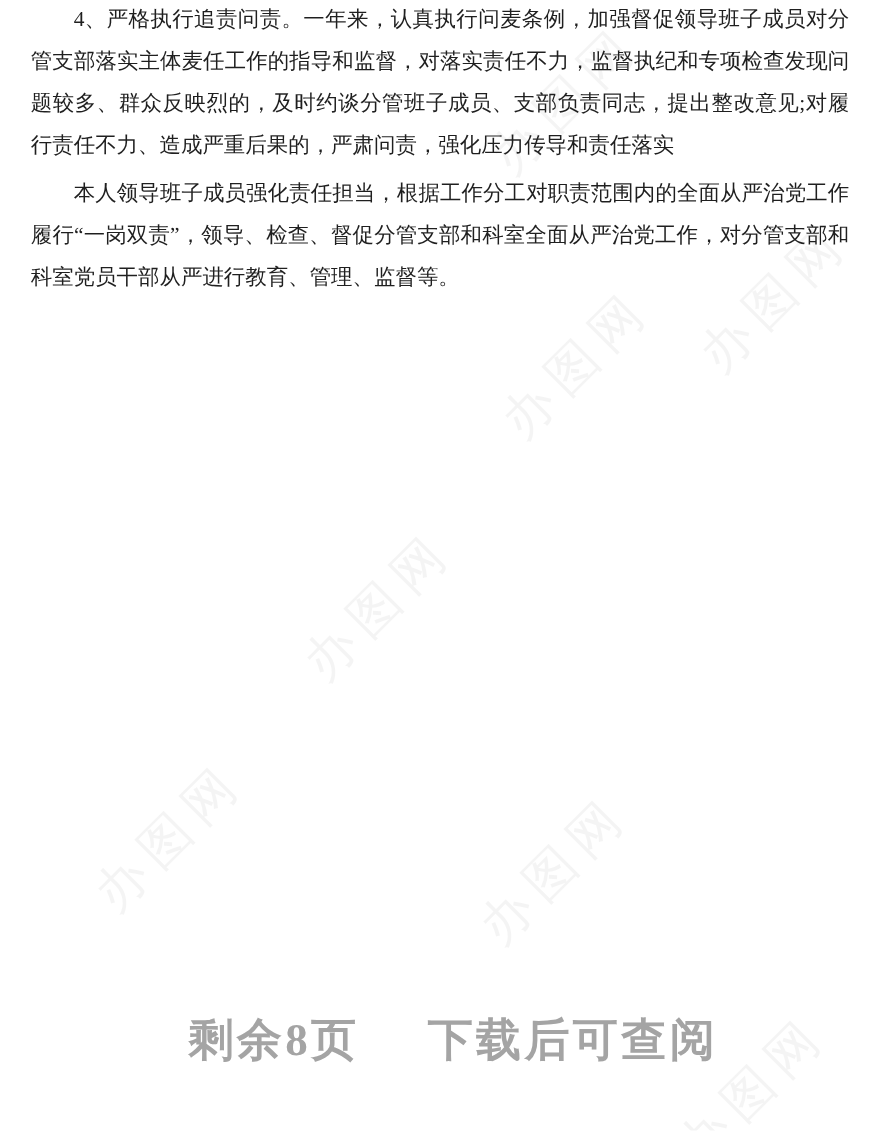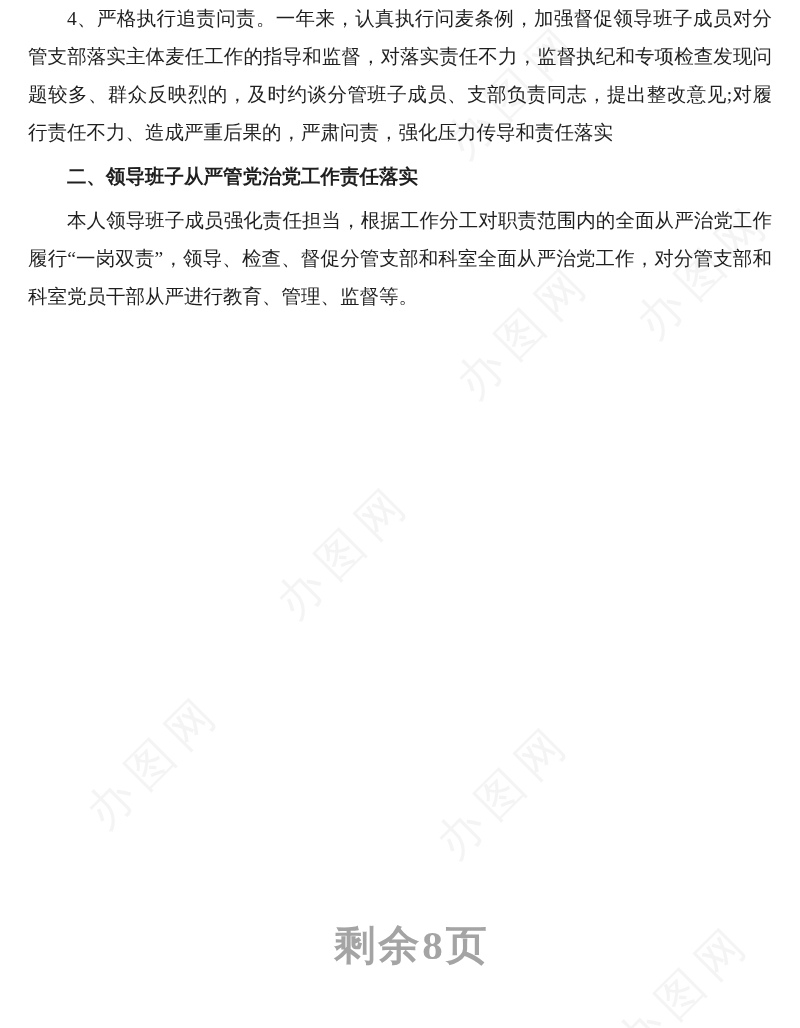--- a/index.html
+++ b/index.html
@@ -92,21 +92,21 @@
     <span class="watermark wm-2">办图网</span>
     <span class="watermark wm-3">办图网</span>
     <span class="watermark wm-4">办图网</span>
     <span class="watermark wm-5">办图网</span>
     <span class="watermark wm-6">办图网</span>
     <span class="watermark wm-7">办图网</span>
   </div>
 
   <div class="content">
     <p>4、严格执行追责问责。一年来，认真执行问麦条例，加强督促领导班子成员对分管支部落实主体麦任工作的指导和监督，对落实责任不力，监督执纪和专项检查发现问题较多、群众反映烈的，及时约谈分管班子成员、支部负责同志，提出整改意见;对履行责任不力、造成严重后果的，严肃问责，强化压力传导和责任落实</p>
-    <p class="heading">二、领导班子从严管党治党工作责任落实</p>
     <p>本人领导班子成员强化责任担当，根据工作分工对职责范围内的全面从严治党工作履行“一岗双责”，领导、检查、督促分管支部和科室全面从严治党工作，对分管支部和科室党员干部从严进行教育、管理、监督等。</p>
   </div>
 
   <div class="preview-footer">
     <span>剩余8页</span>
+    <span>下载后可查阅</span>
   </div>
 
 </div>
 
 </body></html>

